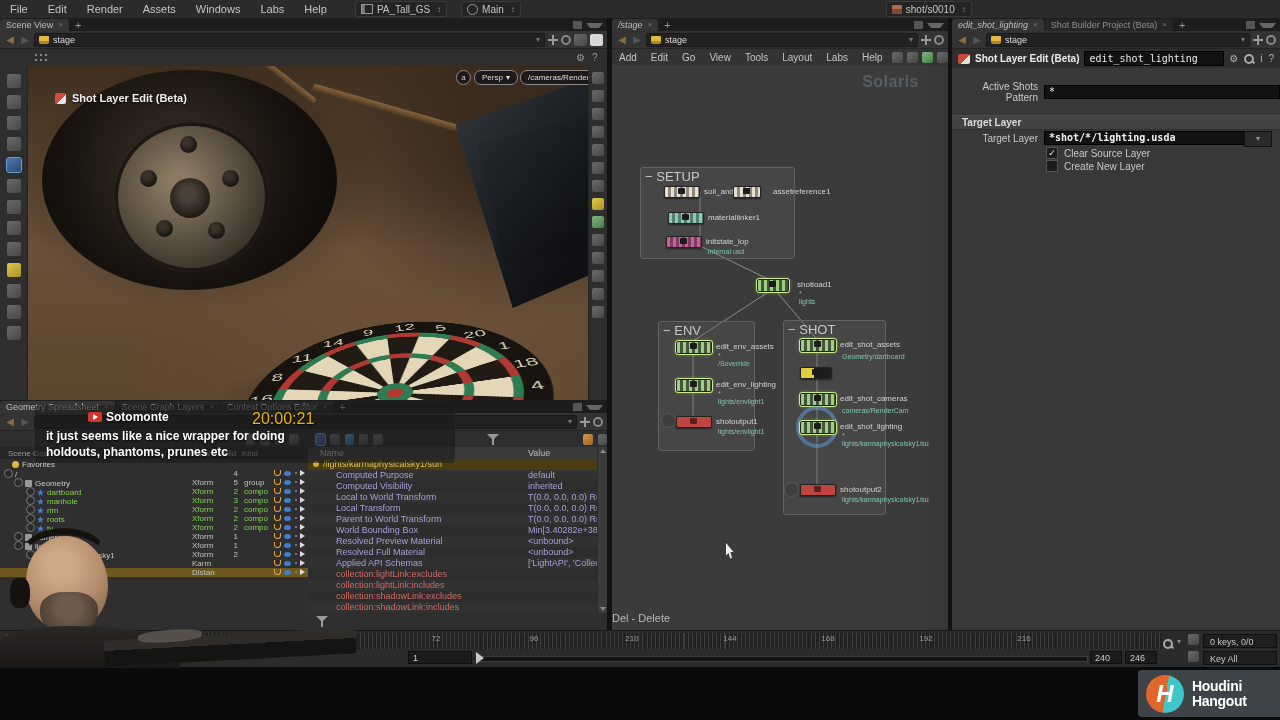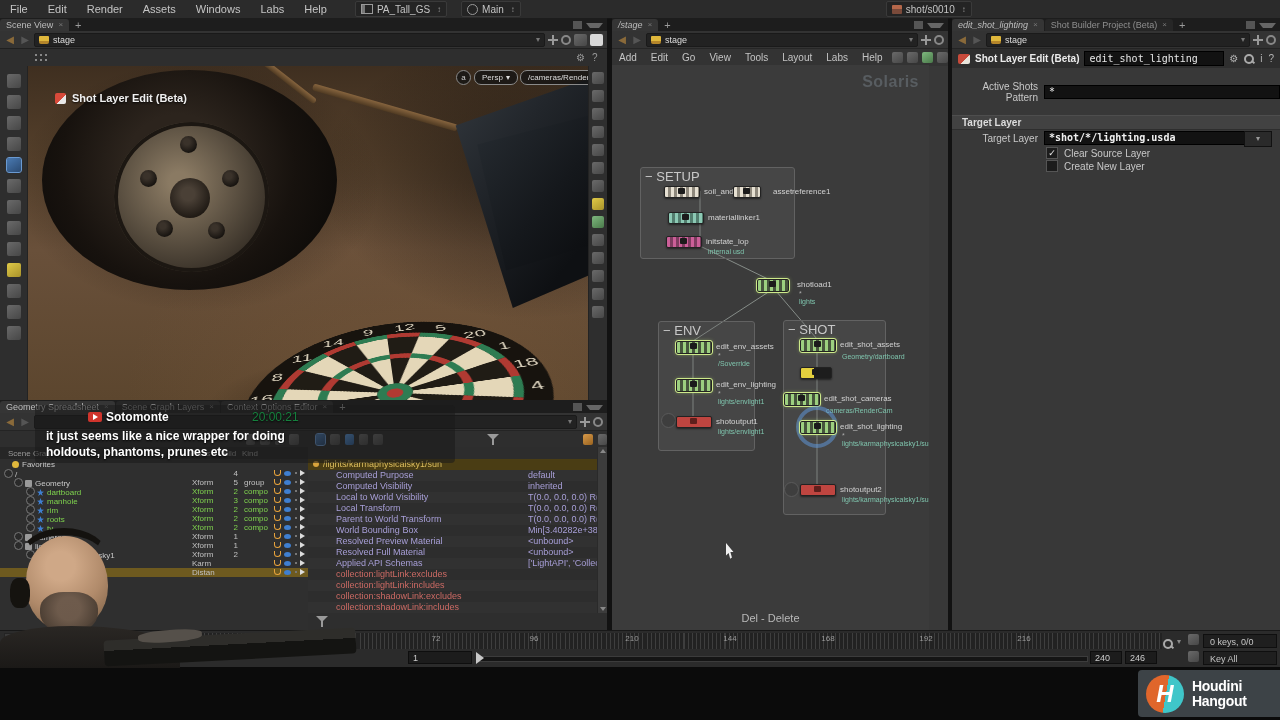--- a/index.html
+++ b/index.html
@@ -151,21 +151,21 @@
   .n-red{background:#bf4540;}
   .n-red::after{background:#5e1f1c;}
   .n-yellow{background:linear-gradient(90deg,#e3cf3e 0 45%,#1d1d1d 45%);}
   .node.sel{outline:1px solid #cde98a;box-shadow:0 0 4px rgba(190,230,120,.6);}
   .nlabel{position:absolute;left:39px;top:0;font-size:8px;color:#d2d2d2;white-space:nowrap;}
   .nstar{position:absolute;left:41px;top:10px;font-size:7px;color:#aaa;}
   .nsub{position:absolute;left:41px;top:18px;font-size:7px;color:#7fc4ad;white-space:nowrap;}
   .nsub.tight{top:11px;}
   .badge{position:absolute;width:13px;height:13px;border-radius:50%;background:#3e3e3e;border:1px solid #5a5a5a;}
   .halo{position:absolute;width:42px;height:42px;border-radius:50%;border:4px solid rgba(95,150,215,.55);box-sizing:border-box;}
-  .nethint{position:absolute;left:0;right:0;bottom:6px;text-align:center;font-size:11px;color:#b8b8b8;}
+  .nethint{position:absolute;left:0;right:0;bottom:6px;text-align:left;font-size:11px;color:#b8b8b8;}
   .cursor{position:absolute;width:11px;height:16px;background:#efefef;filter:drop-shadow(1px 1px 1px rgba(0,0,0,.8));
     clip-path:polygon(0 0,0 78%,24% 62%,38% 98%,54% 90%,40% 56%,68% 56%);}
   
   #paramPane{left:952px;top:18px;width:328px;height:612px;}
   .phead{position:absolute;left:0;top:30px;right:0;height:19px;background:#2e2e2e;border-top:1px solid #242424;
     display:flex;align-items:center;gap:5px;padding:0 6px;}
   .pnodeico{width:12px;height:10px;border-radius:2px;background:linear-gradient(135deg,#c84a3a 55%,#e8e4da 55%);}
   .ptitle{font-size:10px;font-weight:bold;color:#ececec;white-space:nowrap;}
   .pname{flex:1;height:13px;background:#121212;border:1px solid #000;font-family:"DejaVu Sans Mono",monospace;
     font-size:10px;color:#e8e8e8;padding:0 4px;line-height:13px;}
@@ -204,21 +204,21 @@
   .brand{position:absolute;right:0;top:3px;width:142px;height:47px;background:#3d4347;border-radius:4px 0 0 4px;
     display:flex;align-items:center;gap:8px;padding-left:8px;box-sizing:border-box;}
   .brandcirc{width:38px;height:38px;border-radius:50%;background:linear-gradient(100deg,#e0662b 0 52%,#3fc6c9 52%);
     color:#fff;font-weight:bold;font-size:24px;text-align:center;line-height:38px;font-style:italic;}
   .brandtxt{color:#fff;font-weight:bold;font-size:14px;line-height:15px;letter-spacing:-.3px;}
   
   #stream{position:absolute;left:35px;top:405px;width:420px;height:58px;background:rgba(25,25,25,.55);border-radius:4px;z-index:40;}
   .ytico{position:absolute;left:53px;top:7px;width:14px;height:10px;background:#d0342c;border-radius:2px;}
   .ytico::after{content:"";position:absolute;left:5px;top:2px;border-left:5px solid #fff;border-top:3px solid transparent;border-bottom:3px solid transparent;}
   .chname{position:absolute;left:71px;top:5px;font-size:12px;font-weight:bold;color:#fff;text-shadow:0 1px 2px #000;}
-  .chtime{position:absolute;left:217px;top:5px;font-size:12px;color:#15803d;text-shadow:0 1px 2px #000;}
+  .chtime{position:absolute;left:217px;top:5px;font-size:16px;color:#eab308;text-shadow:0 1px 2px #000;}
   .cap{position:absolute;left:11px;font-size:12px;font-weight:bold;color:#fff;text-shadow:0 1px 2px #000;white-space:nowrap;}
   
   #webcam{position:absolute;left:0;top:530px;width:360px;height:137px;z-index:50;pointer-events:none;}
   .head{position:absolute;left:26px;top:6px;width:82px;height:94px;border-radius:48% 52% 46% 46%;
     background:radial-gradient(circle at 42% 32%,#cfa887 18%,#b08a6a 55%,#7e6248 90%);}
   .beard{position:absolute;left:40px;top:62px;width:58px;height:42px;border-radius:40% 40% 50% 50%;
     background:radial-gradient(circle at 50% 40%,#6a584a 30%,#463a30 80%);opacity:.95;}
   .phband{position:absolute;left:20px;top:-2px;width:88px;height:58px;border-radius:50%;
     border-top:7px solid #14120f;border-left:4px solid transparent;border-right:4px solid transparent;box-sizing:border-box;}
   .phcup{position:absolute;left:10px;top:48px;width:20px;height:30px;border-radius:40%;background:#15130f;}
@@ -556,34 +556,38 @@
     <div class="trow hl" style="top:121px">
       <span class="tcol c1">Distan</span>
       <i class="tflag fpow"></i>
         <i class="tflag feye"></i>
         <i class="tflag fdot"></i>
         <i class="tflag fcur"></i>
     </div>
   </div>
 
   <div id="attr">
+    <div class="ahead">
+      <span style="left:12px">Name</span>
+      <span style="left:220px">Value</span>
+    </div>
     <div class="atitle">
       <i class="dot"></i><span>/lights/karmaphysicalsky1/sun</span>
     </div>
     <div style="position:absolute;top:23px;left:0;right:9px;">
       <div class="arow" style="top:0px">
           <span class="an">Computed Purpose</span>
           <span class="av">default</span>
         </div>
       <div class="arow" style="top:11px">
           <span class="an">Computed Visibility</span>
           <span class="av">inherited</span>
         </div>
       <div class="arow" style="top:22px">
-          <span class="an">Local to World Visibility</span>
+          <span class="an">Local to World Transform</span>
           <span class="av">T(0.0, 0.0, 0.0) R(-4...</span>
         </div>
       <div class="arow" style="top:33px">
           <span class="an">Local Transform</span>
           <span class="av">T(0.0, 0.0, 0.0) R(-4...</span>
         </div>
       <div class="arow" style="top:44px">
           <span class="an">Parent to World Transform</span>
           <span class="av">T(0.0, 0.0, 0.0) R(0...</span>
         </div>
@@ -726,21 +730,21 @@
     <div class="node n-red" style="left:64px;top:351px">
       <span class="nlabel">shotoutput1</span>
       <span class="nsub tight">lights/envlight1</span>
     </div>
 
     <div class="node n-edit sel" style="left:188px;top:274px;height:11px">
       <span class="nlabel">edit_shot_assets</span>
       <span class="nsub tight" style="top:13px">Geometry/dartboard</span>
     </div>
     <div class="node n-yellow" style="left:188px;top:302px;width:30px"></div>
-    <div class="node n-edit sel" style="left:172px;top:328px;height:11px">
+    <div class="node n-edit sel" style="left:188px;top:328px;height:11px">
       <span class="nlabel">edit_shot_cameras</span>
       <span class="nsub tight" style="top:13px">cameras/RenderCam</span>
     </div>
     <div class="halo" style="left:184px;top:341px"></div>
     <div class="node n-edit sel" style="left:188px;top:356px;height:11px">
       <span class="nlabel">edit_shot_lighting</span>
       <span class="nstar">*</span>
       <span class="nsub">lights/karmaphysicalsky1/sun</span>
     </div>
     <div class="badge" style="left:172px;top:417px"></div>

